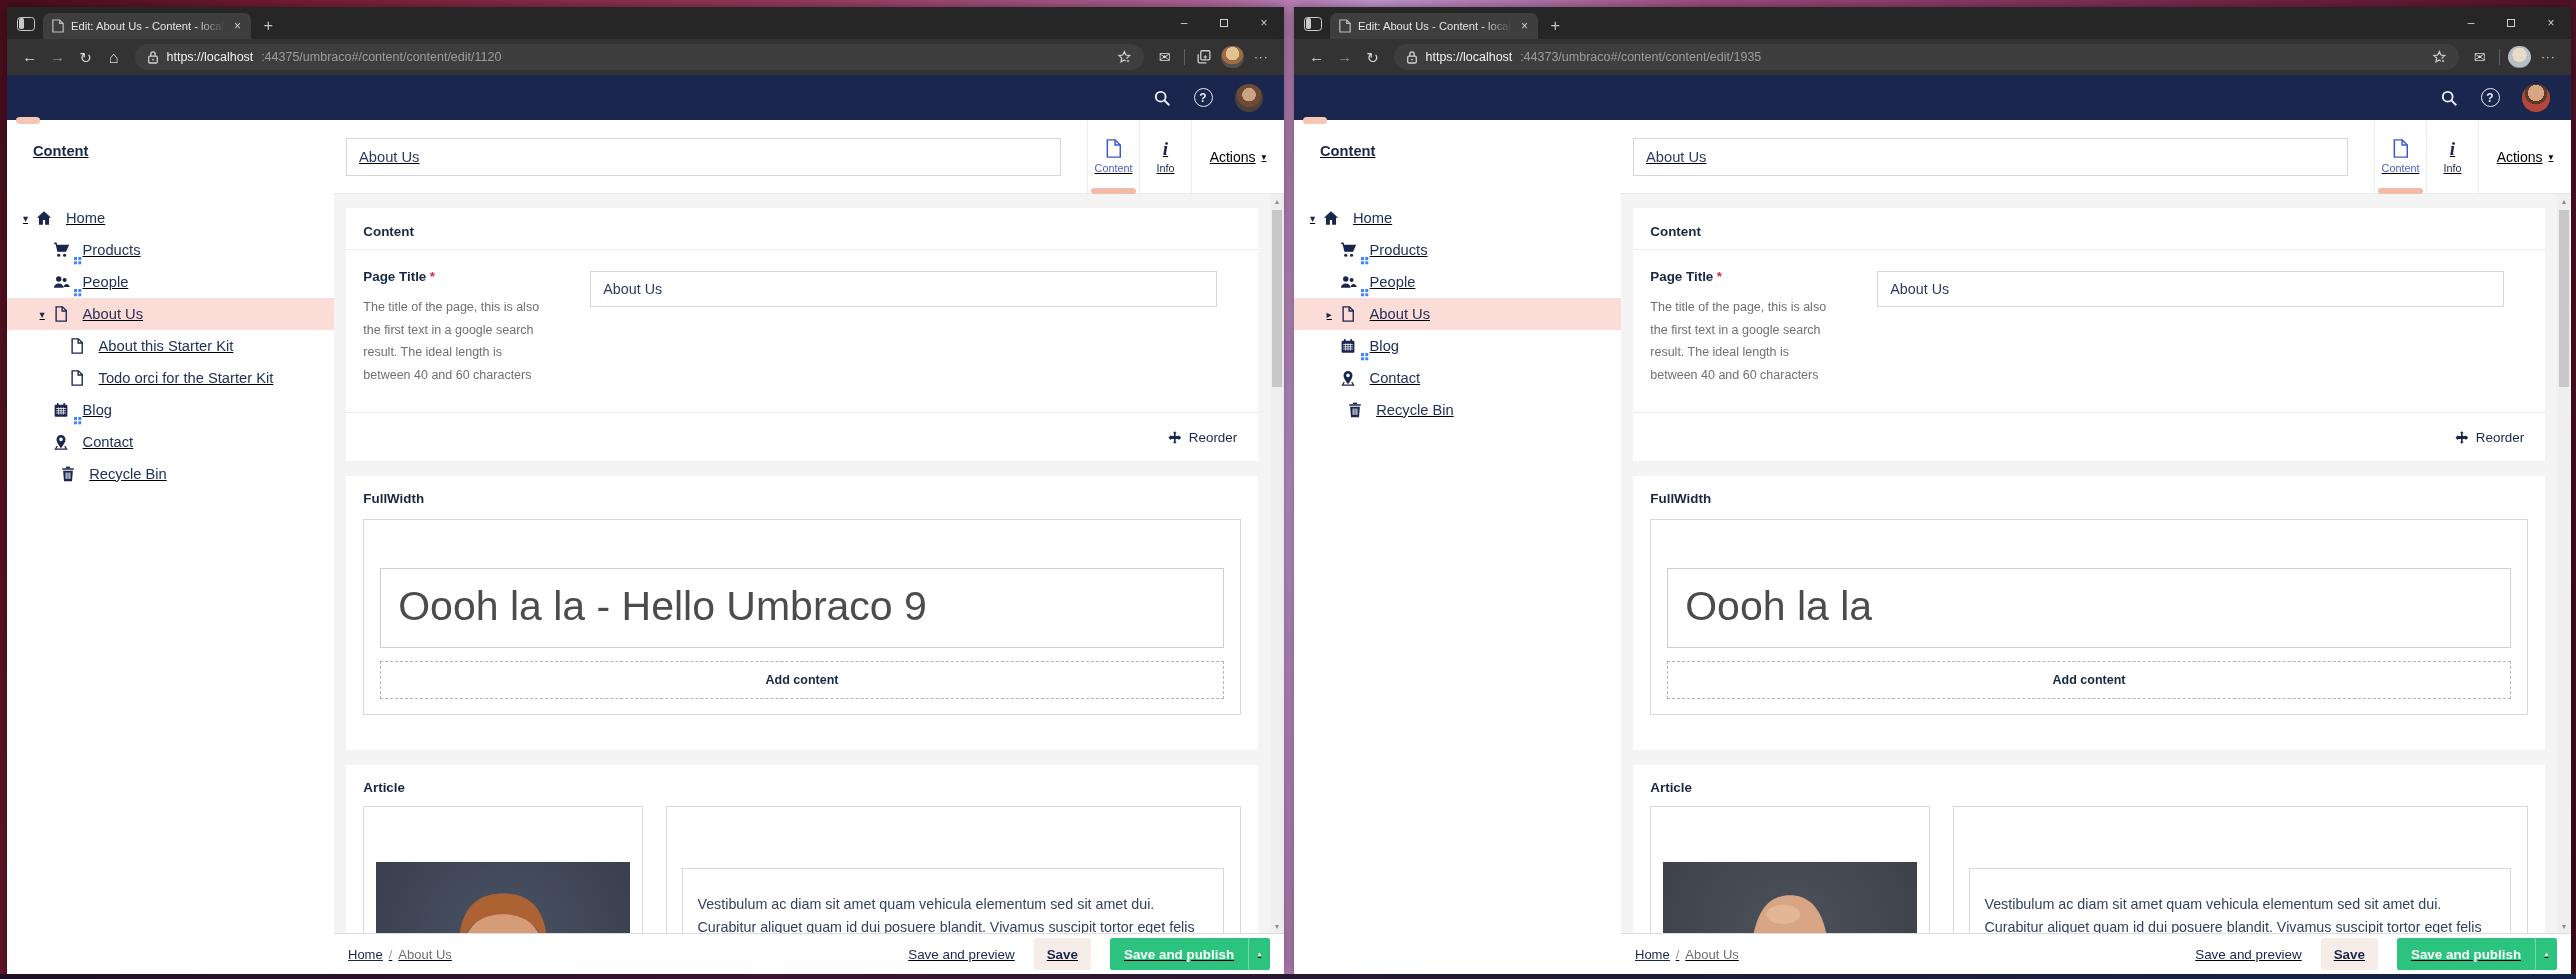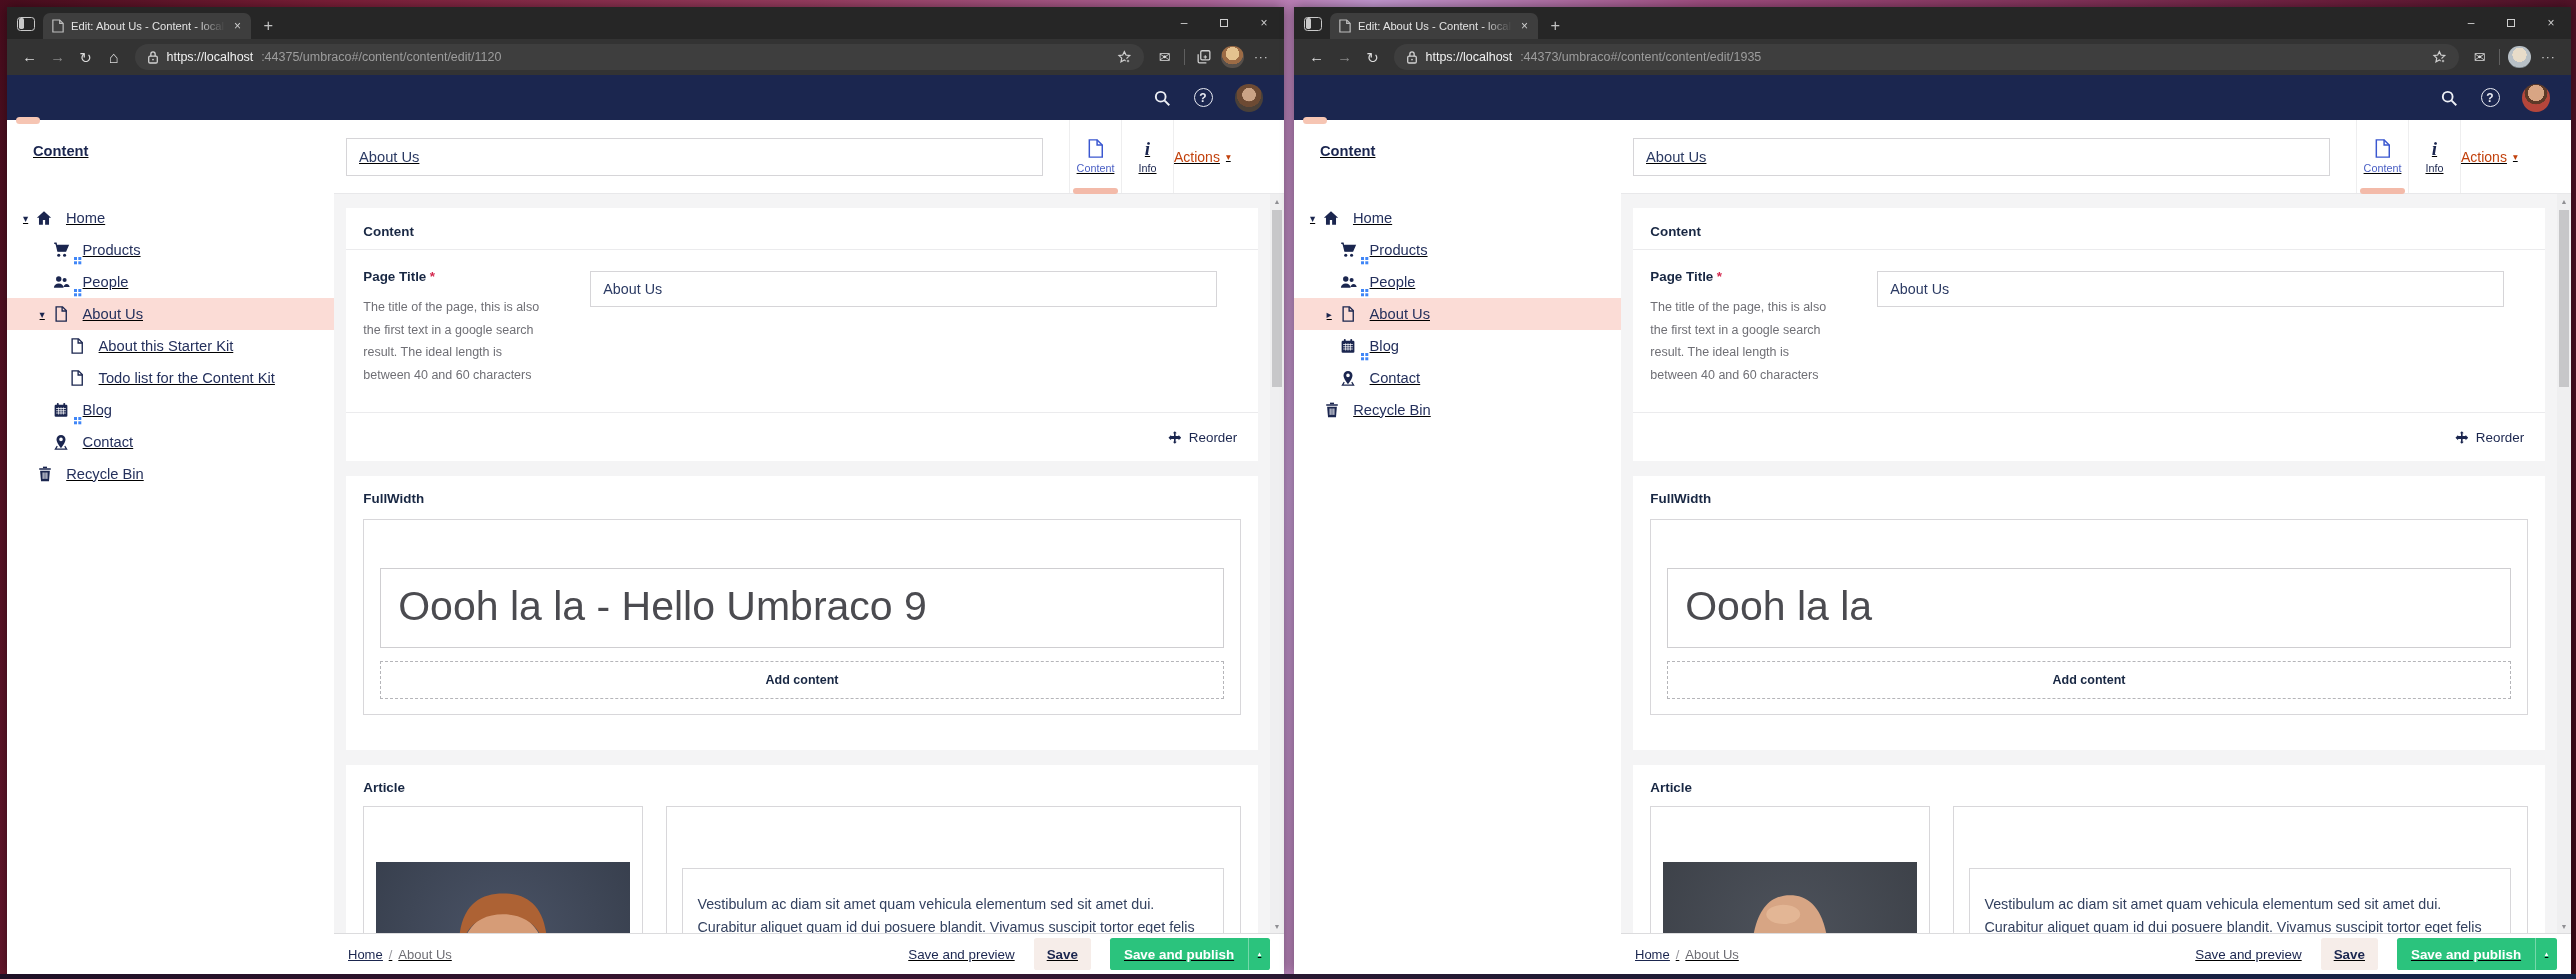--- a/index.html
+++ b/index.html
@@ -60,40 +60,40 @@
   .win0 .nav-avatar{background:radial-gradient(circle at 50% 38%,#caa386 0 30%,#6d4a33 31% 55%,#4a4038 56%);}
   .win1 .nav-avatar{background:radial-gradient(circle at 50% 32%,#d8a584 0 34%,#5d3a28 35% 48%,#b5463b 49%);}
 
   
   .main{flex:1;display:flex;min-height:0;background:#fff;text-decoration:underline;}
   .sidebar{width:327px;flex:none;padding-top:22.5px;}
   .side-label{margin-left:26px;font-size:14.7px;font-weight:700;color:#1b264f;}
   .tree{margin-top:43px;}
   .trow{height:32px;display:flex;align-items:center;font-size:14.7px;color:#24305c;cursor:pointer;}
   .trow.selected{background:#fbdcd6;}
-  .trow.flush{padding-left:27px;}
+  .trow.flush{padding-left:14px;margin-left:36px;}
   .caret{width:16.4px;text-align:center;font-size:10.4px;color:#1b264f;flex:none;}
   .ticon{width:21px;height:19px;position:relative;flex:none;display:flex;align-items:center;justify-content:center;}
   .ticon .glyph, .ticon svg{width:18px;height:18px;display:block;}
   .ticon svg{fill:#1b264f;}
   .dots{display:none;position:absolute;right:-5.2px;bottom:-0.9px;width:2.6px;height:2.6px;background:#3f86f7;box-shadow:4.3px 0 0 #3f86f7,0 4.3px 0 #3f86f7,4.3px 4.3px 0 #3f86f7;}
   .trow.has-dots .dots{display:block;}
   .tlabel{margin-left:11.2px;white-space:nowrap;}
 
   .editor{flex:1;display:flex;flex-direction:column;min-width:0;}
   .edit-header{height:74px;display:flex;align-items:stretch;border-bottom:0.9px solid #e8e8ea;flex:none;}
   .name-input{flex:1;align-self:center;margin:0 26px 0 12px;height:38px;border:0.9px solid #d6d5d8;padding:0 12px;font-size:14.7px;color:#2b3a63;font-family:inherit;outline:none;}
   .hdr-tab{width:52px;border-left:0.9px solid #eeeeef;display:flex;flex-direction:column;align-items:center;justify-content:center;gap:4.3px;position:relative;cursor:pointer;}
   .ht-icon{width:17.3px;height:19px;display:flex;align-items:center;justify-content:center;}
   .ht-icon svg{width:15.6px;height:19px;}
   .ht-label{font-size:10.8px;color:#1b264f;}
   .hdr-tab.active .ht-label{color:#4a5fc4;}
   .hdr-tab.active::after{content:"";position:absolute;left:2.6px;right:2.6px;bottom:-0.9px;height:6px;background:#f3baa9;border-radius:3.5px;}
   .info-i{font-family:"Liberation Serif","DejaVu Serif",serif;font-style:italic;font-weight:700;font-size:19px;color:#1b264f;line-height:17.3px;}
-  .hdr-actions{width:111px;border-left:0.9px solid #eeeeef;display:flex;align-items:center;justify-content:flex-start;gap:6px;font-size:14px;color:#c2410c;cursor:pointer;}
+  .hdr-actions{width:93px;border-left:0.9px solid #eeeeef;display:flex;align-items:center;justify-content:center;gap:6px;font-size:14px;color:#000000;cursor:pointer;}
   .caret-down{font-size:9.5px;}
 
   .scroll{flex:1;background:#f4f4f5;position:relative;min-height:0;}
   .cards{position:absolute;left:0;top:0;right:14px;bottom:0;overflow:hidden;padding:14px 12px 0;}
   .card{background:#fff;margin-bottom:14.7px;padding:14px 17.3px 0;}
   .card.pad-b{padding-bottom:17.3px;}
   .group-label{font-size:13.4px;font-weight:700;color:#182743;padding:1.7px 0 10.4px;}
   .cdiv{border:0;border-top:0.9px solid #ebebed;margin:0 -17.3px;}
   .prop-row{display:flex;padding:19px 0 26px;}
   .prop-meta{width:227px;flex:none;padding-right:29px;}
@@ -285,21 +285,21 @@
             <div class="trow" style="padding-left: 43px;">
           <span class="caret"></span>
           <span class="ticon">
                 <span class="glyph">
                   <svg viewBox="0 0 24 24">
                     <path d="M5.5 2.5h8.5l5 5v14H5.5z" fill="none" stroke="#1b264f" stroke-width="1.8"></path>
                     <path d="M13.5 2.5v5.5h5.5" fill="none" stroke="#1b264f" stroke-width="1.8"></path>
                   </svg>
                 </span>
               </span>
-          <span class="tlabel">Todo list for the Content Kit</span>
+          <span class="tlabel">Todo orci for the Starter Kit</span>
         </div>
             <div class="trow has-dots" style="padding-left: 27px;">
           <span class="caret"></span>
           <span class="ticon">
                 <span class="glyph">
                   <svg viewBox="0 0 24 24">
                     <rect x="3.5" y="5" width="17" height="16" rx="1.5"></rect>
                     <rect x="6.5" y="2.5" width="2.4" height="4.5" rx="1"></rect>
                     <rect x="15.1" y="2.5" width="2.4" height="4.5" rx="1"></rect>
                     <path d="M5.5 10h13M5.5 13h13M5.5 16h13M8.8 8.5v9.5M12 8.5v9.5M15.2 8.5v9.5" stroke="#fff" stroke-width="1"></path>

